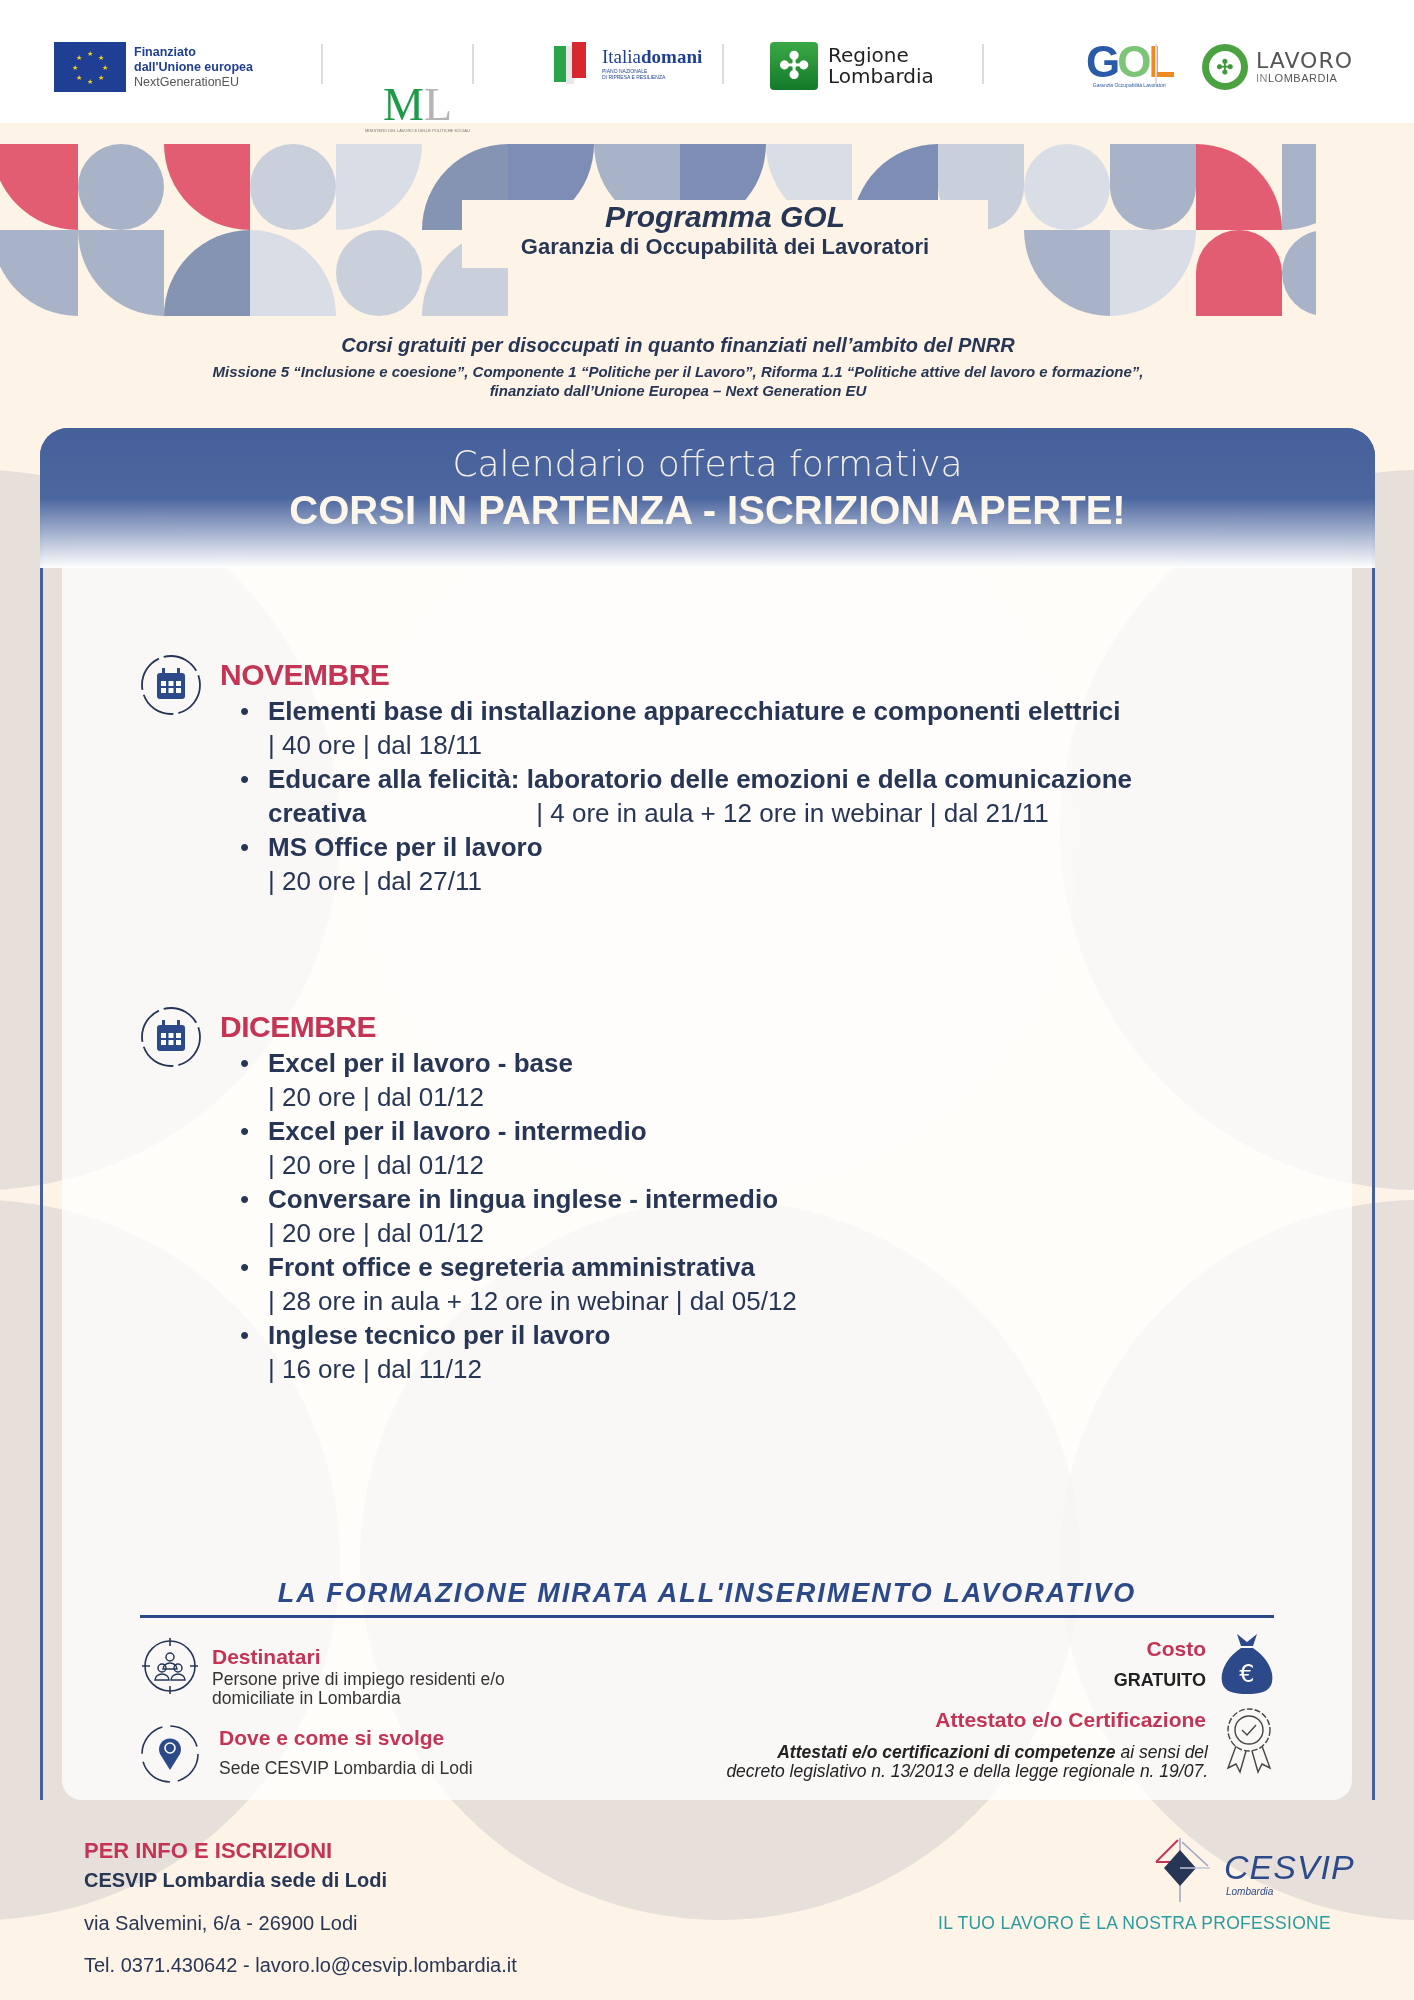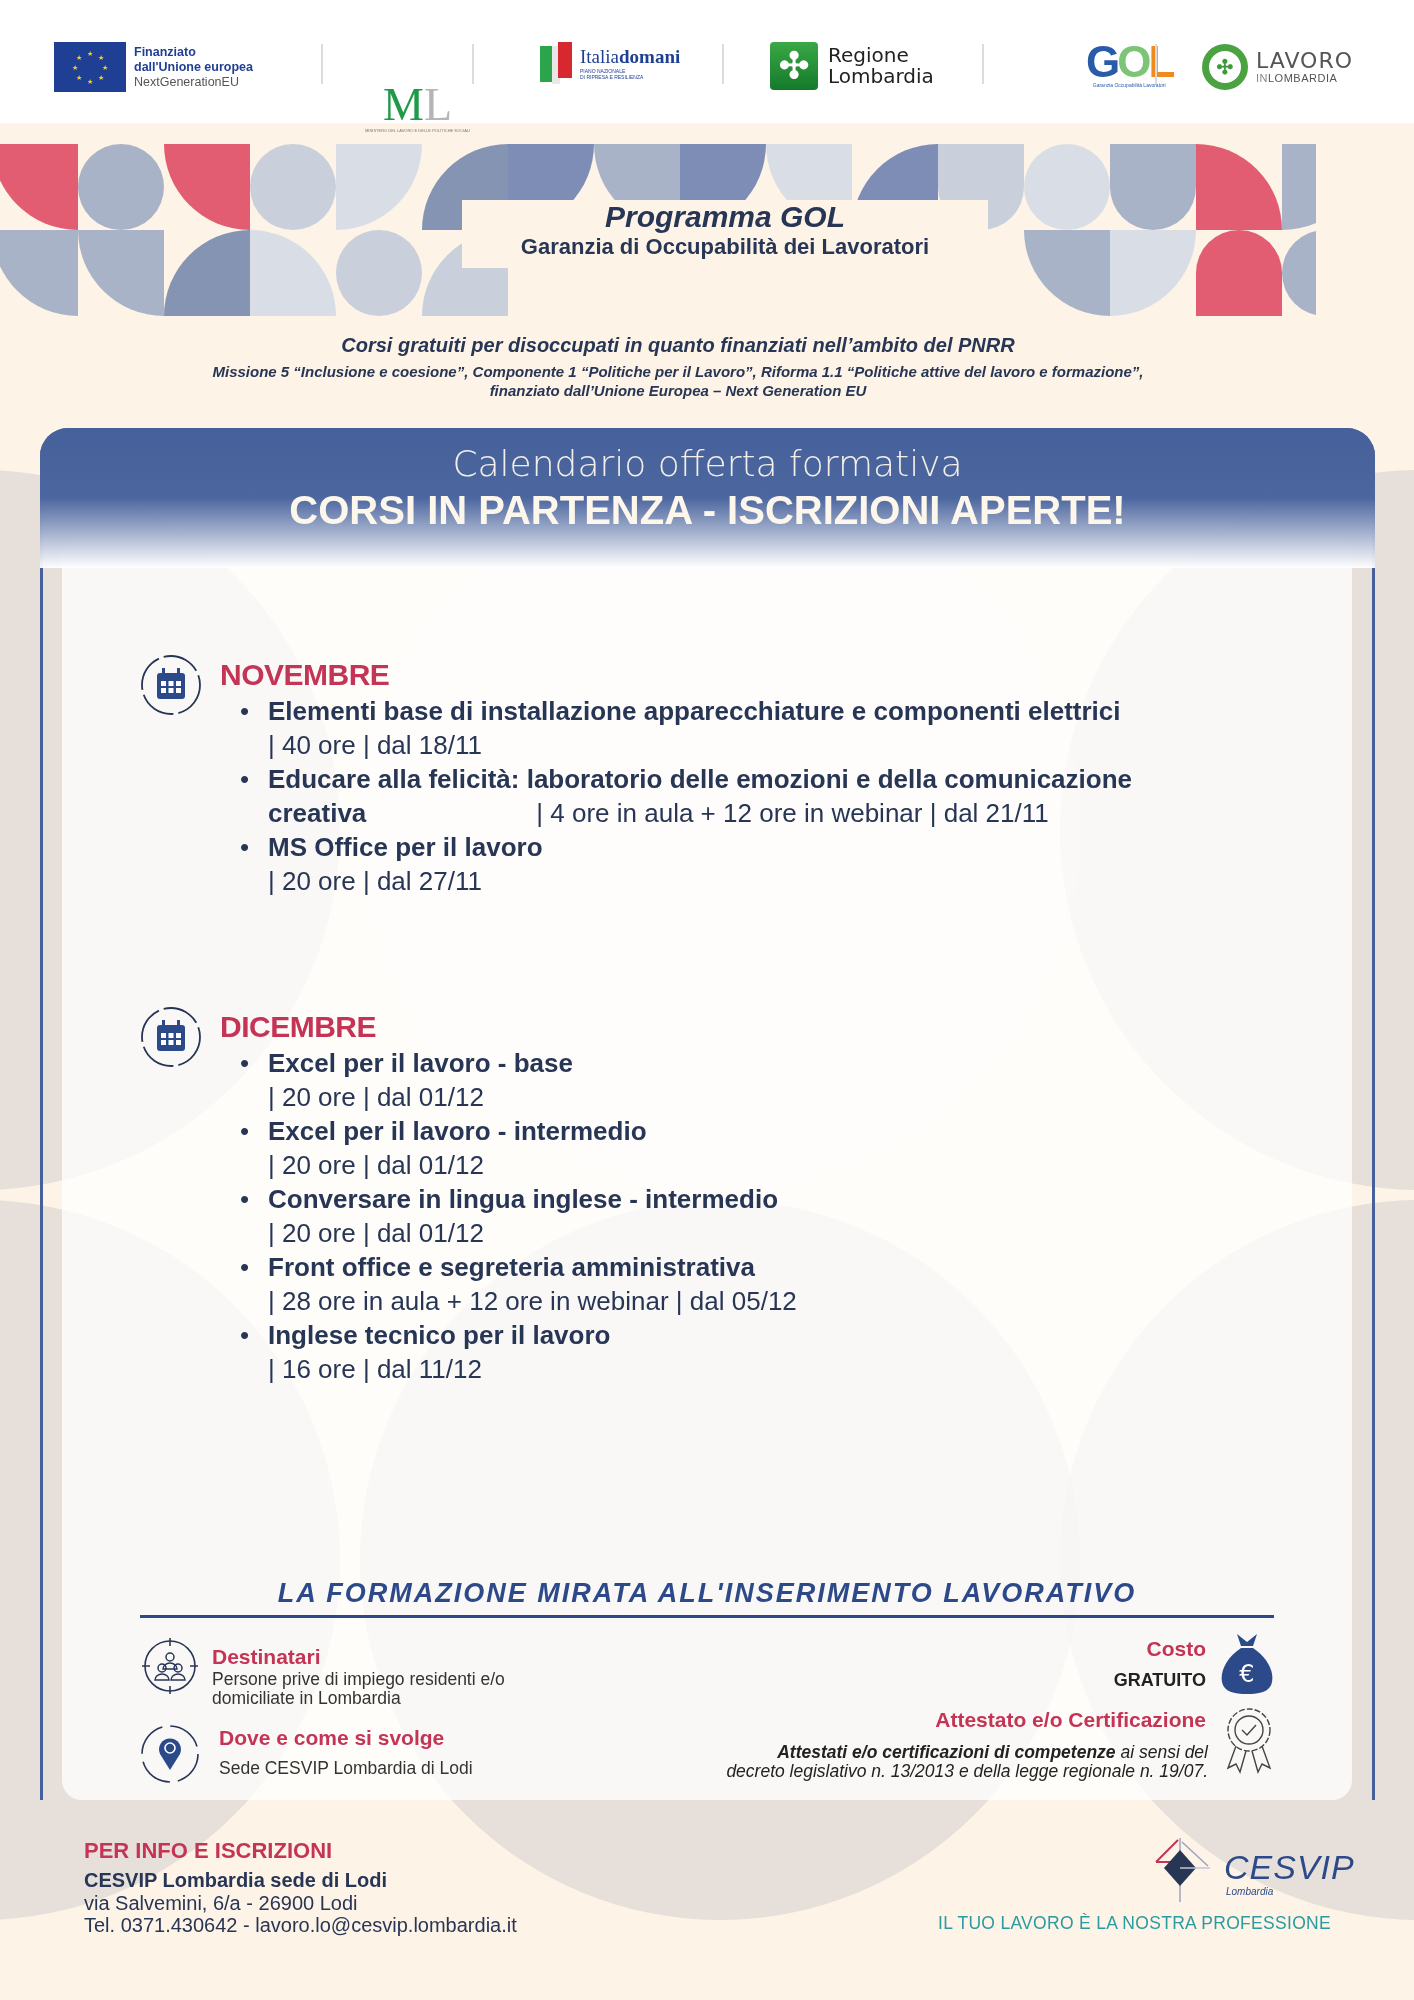--- a/index.html
+++ b/index.html
@@ -99,21 +99,21 @@
     .info-title { position: absolute; font-size: 21px; font-weight: bold; color: #c43455; }
     .info-text { position: absolute; font-size: 17.5px; color: #333; line-height: 19px; }
     .gratuito { position: absolute; font-size: 18px; font-weight: bold; color: #222; }
     .attestato-text { position: absolute; right: 206px; top: 1743px; width: 560px; text-align: right; font-size: 17.5px; font-style: italic; color: #222; line-height: 19px; }
     .attestato-text b { font-weight: bold; }
 
     
     .footer-left { position: absolute; left: 84px; top: 1836px; }
     .footer-left .h { font-size: 22px; font-weight: bold; color: #c43455; line-height: 30px; }
     .footer-left .n { font-size: 20px; font-weight: bold; color: #283656; line-height: 24px; margin-top: 2px; }
-    .footer-left .l { font-size: 20px; color: #283656; line-height: 22px; }
+    .footer-left .l { font-size: 20px; color: #283656; line-height: 22px; margin-top: 20px; }
     .cesvip-logo { position: absolute; left: 1150px; top: 1836px; width: 180px; height: 66px; }
     .cesvip-word { position: absolute; left: 74px; top: 12px; font-size: 34px; color: #2c4a8a; font-style: italic; letter-spacing: 1px; }
     .cesvip-sub { position: absolute; left: 76px; top: 50px; font-size: 10px; color: #2c4a8a; font-style: italic; }
     .tagline { position: absolute; left: 938px; top: 1913px; font-size: 17.5px; color: #2a9ba0; letter-spacing: 0.3px; }
   </style>
 </head>
 <body>
 
 <div class="bg-circle" style="left:-380px;top:470px;width:720px;height:720px;"></div>
 <div class="bg-circle" style="left:360px;top:470px;width:720px;height:720px;background:rgba(255,255,255,0.25);"></div>
@@ -139,21 +139,21 @@
       <div class="b">dall'Unione europea</div>
       <div class="n">NextGenerationEU</div>
     </div>
   </div>
   <div class="logo-sep" style="left:321px;"></div>
   <div class="logo" style="left:365px;top:38px;flex-direction:column;">
     <div class="ml-logo"><span class="m">M</span><span class="l">L</span></div>
     <div class="ml-sub">MINISTERO DEL LAVORO E DELLE POLITICHE SOCIALI</div>
   </div>
   <div class="logo-sep" style="left:472px;"></div>
-  <div class="logo" style="left:532px;top:40px;">
+  <div class="logo" style="left:546px;top:40px;gap:8px;">
     <div class="itd-mark">
         <div class="g"></div>
         <div class="w"></div>
         <div class="rd"></div>
       </div>
     <div class="itd-text">
       <div class="t"><span>Italia</span><b>domani</b></div>
       <div class="s">PIANO NAZIONALE</div>
       <div class="s">DI RIPRESA E RESILIENZA</div>
     </div>

